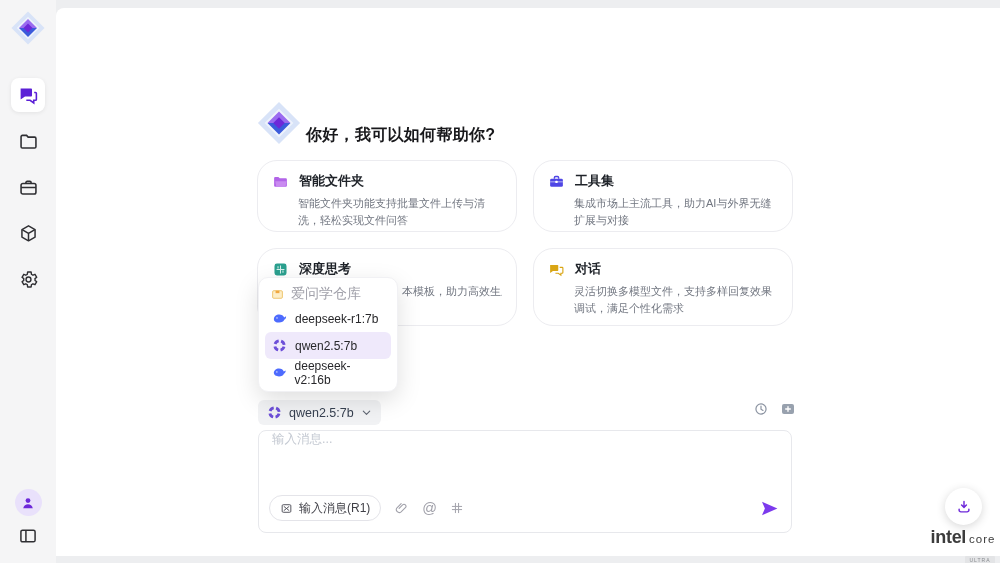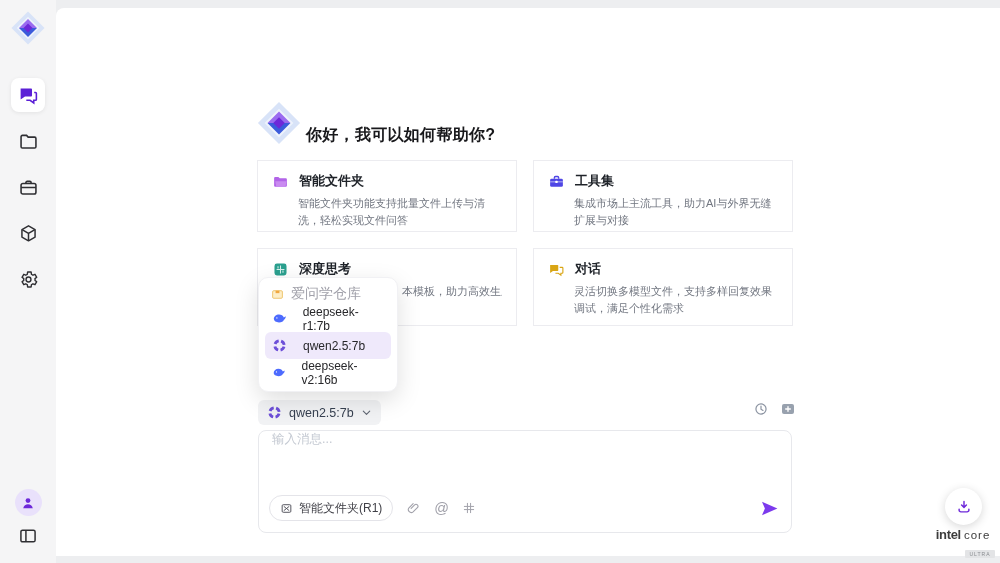--- a/index.html
+++ b/index.html
@@ -16,30 +16,30 @@
   .avatar-circle { width:27px; height:27px; border-radius:50%; background:#e9e1fb; display:flex; align-items:center; justify-content:center; }
 
   
   .panel { position:absolute; left:56px; top:8px; width:944px; height:548px; background:#ffffff; border-radius:8px 0 0 0; z-index:1; }
 
   
   .greeting { position:absolute; left:256px; top:100px; display:flex; align-items:flex-end; gap:4px; z-index:2; }
   .greeting h1 { font-size:16px; font-weight:bold; color:#18181b; letter-spacing:.3px; }
 
   
-  .card { position:absolute; width:260px; background:#fff; border:1px solid #ececf0; border-radius:0; padding:11px 14px; z-index:2; }
+  .card { position:absolute; width:260px; background:#fff; border:1px solid #ececf0; border-radius:20px; padding:11px 14px; z-index:2; }
   .card-head { display:flex; align-items:center; gap:10px; margin-bottom:5px; }
   .card-title { font-size:13px; font-weight:bold; color:#1f2329; }
   .card-desc { margin-left:26px; font-size:11px; line-height:1.55; color:#717680; }
   .card-desc.fragment { text-indent:104px; white-space:nowrap; overflow:hidden; }
 
   
   .dropdown { position:absolute; left:258px; top:277px; width:140px; background:#fff; border:1px solid #f1f1f4; border-radius:10px; box-shadow:0 8px 24px rgba(0,0,0,.13); padding:5px 6px; z-index:6; }
   .dd-group { display:flex; align-items:center; gap:7px; height:22px; padding:0 6px; font-size:14px; color:#a1a1aa; }
-  .dd-item { display:flex; align-items:center; gap:16px; height:27px; padding:0 7px; border-radius:6px; font-size:12px; color:#27272a; cursor:pointer; }
+  .dd-item { display:flex; align-items:center; gap:8px; height:27px; padding:0 7px; border-radius:6px; font-size:12px; color:#27272a; cursor:pointer; }
   .dd-item.selected { background:#efe9fb; }
 
   
   .model-chip { position:absolute; left:258px; top:400px; height:25px; background:#f1f2f4; border-radius:6px; display:flex; align-items:center; gap:7px; padding:0 9px; font-size:12.5px; color:#374151; z-index:2; cursor:pointer; }
   .top-actions { position:absolute; left:752px; top:400px; display:flex; gap:10px; z-index:2; }
   .icon-btn { width:17px; height:17px; display:flex; align-items:center; justify-content:center; cursor:pointer; }
 
   
   .composer { position:absolute; left:258px; top:430px; width:534px; height:103px; border:1px solid #e7e8ec; border-radius:8px; background:#fff; z-index:2; }
   .composer textarea { position:absolute; left:13px; top:0; width:505px; height:50px; border:none; outline:none; resize:none; background:transparent; font-family:inherit; font-size:12.5px; color:#374151; }
@@ -47,21 +47,21 @@
   .composer-bar { position:absolute; left:10px; right:12px; bottom:11px; height:26px; display:flex; align-items:center; gap:13px; }
   .deepthink-pill { display:flex; align-items:center; gap:6px; height:26px; padding:0 10px; border:1px solid #e4e4e9; border-radius:15px; font-size:12px; color:#3f3f46; cursor:pointer; background:#fff; }
   .bar-icon { color:#a1a1aa; display:flex; align-items:center; cursor:pointer; }
   .at-glyph { font-size:14.5px; color:#a1a1aa; line-height:1; }
   .send-btn { margin-left:auto; display:flex; align-items:center; cursor:pointer; }
 
   
   .fab { position:absolute; left:945px; top:488px; width:37px; height:37px; border-radius:50%; background:#fff; box-shadow:0 2px 10px rgba(0,0,0,.16); display:flex; align-items:center; justify-content:center; z-index:7; cursor:pointer; }
   .intel { position:absolute; left:928px; top:527px; width:70px; text-align:center; z-index:7; }
   .intel-row { display:flex; align-items:baseline; justify-content:center; gap:3px; color:#3c3c3c; }
-  .intel-brand { font-size:13px; font-weight:bold; letter-spacing:-.3px; }
+  .intel-brand { font-size:18px; font-weight:bold; letter-spacing:-.3px; }
   .intel-family { font-size:11.5px; letter-spacing:1px; }
   .intel-tier { display:inline-block; margin-left:34px; margin-top:1px; background:#e3e4e6; color:#8a8d91; font-size:5px; letter-spacing:1px; padding:1px 4px; border-radius:1px; }
 
   svg { display:block; }
 </style>
 </head>
 <body>
 
 <div class="screen">
 
@@ -239,21 +239,21 @@
   </div>
 
   <div class="composer">
     <textarea placeholder="输入消息..." style=""></textarea>
     <div class="composer-bar">
       <div class="deepthink-pill">
         <svg width="13" height="13" viewBox="0 0 24 24">
           <rect x="4" y="5" width="16" height="14" rx="2" fill="none" stroke="#52525b" stroke-width="1.8"></rect>
           <path d="M7 8l10 8M17 8 7 16" stroke="#52525b" stroke-width="1.8"></path>
         </svg>
-        <span>智能文件夹(R1)</span>
+        <span>输入消息(R1)</span>
       </div>
       <div class="bar-icon">
         <svg width="15" height="15" viewBox="0 0 24 24">
           <path d="M8.2 11.8l5.6-5.6a3.1 3.1 0 0 1 4.4 4.4l-6.8 6.8a4.7 4.7 0 0 1-6.6-6.6l6.6-6.6" fill="none" stroke="#a1a1aa" stroke-width="1.7" stroke-linecap="round"></path>
         </svg>
       </div>
       <div class="bar-icon">
         <span class="at-glyph">@</span>
       </div>
       <div class="bar-icon">

